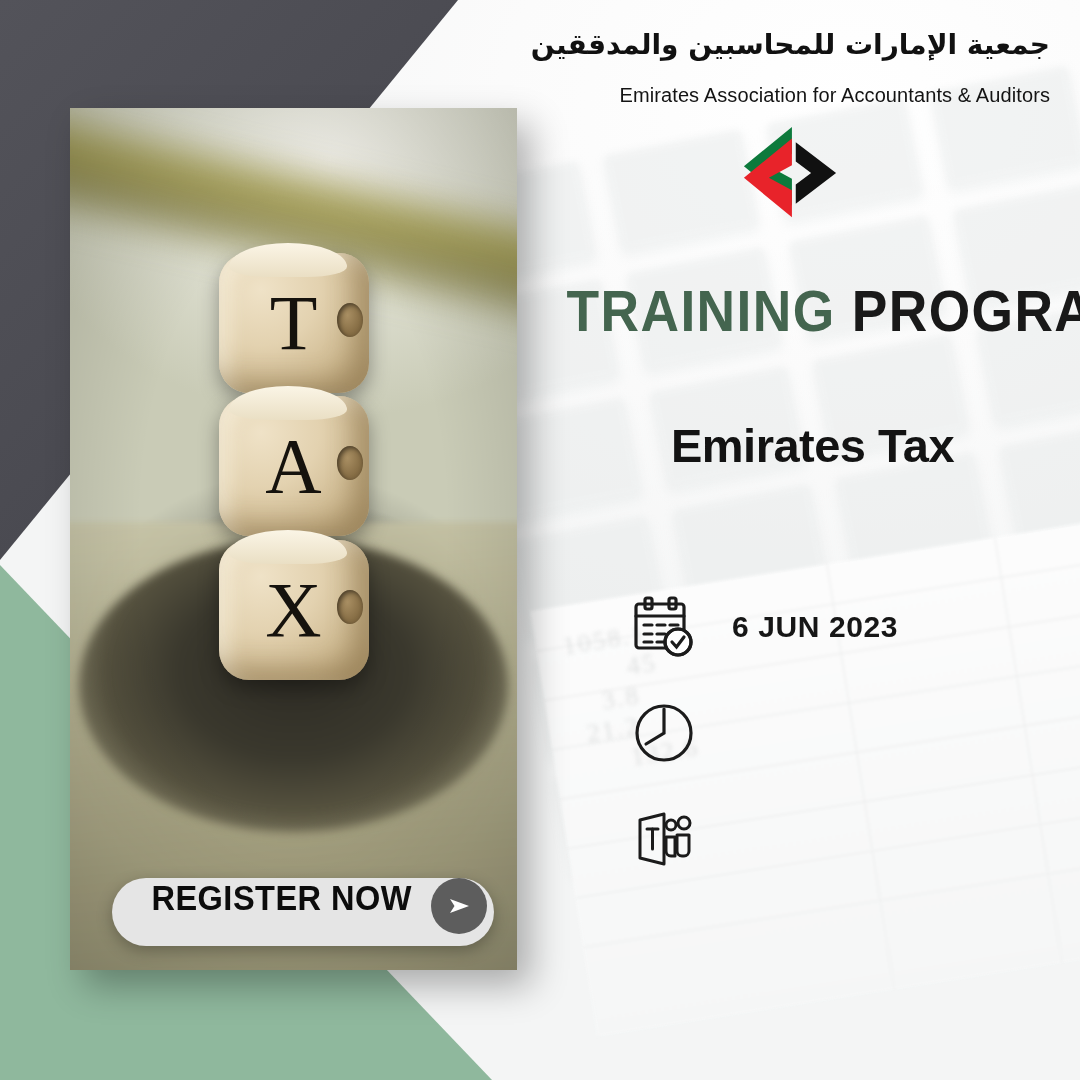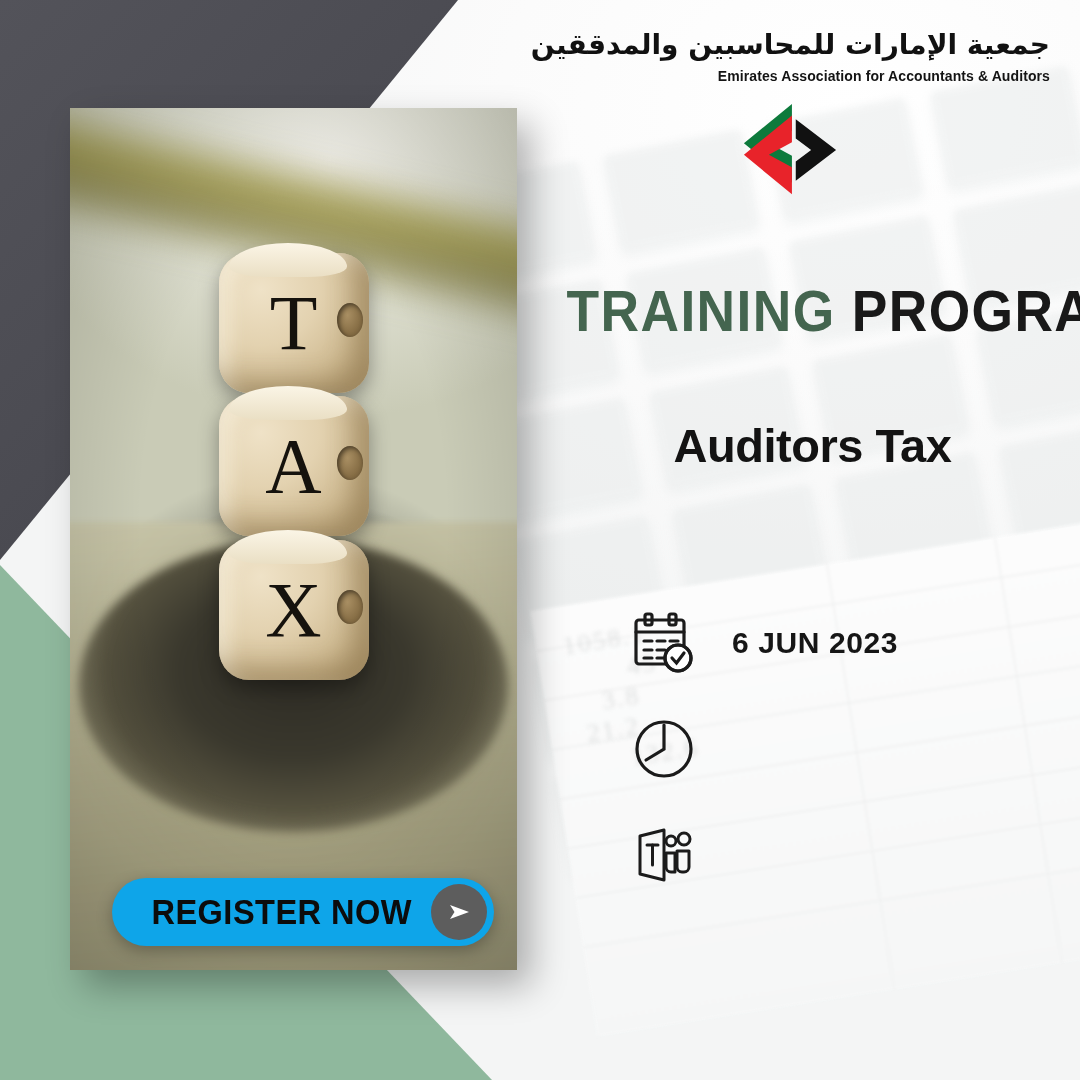--- a/index.html
+++ b/index.html
@@ -204,24 +204,23 @@
     height: 34px;
     border-radius: 50% 50% 34% 34% / 70% 70% 30% 30%;
     background: linear-gradient(180deg,#fbf5e6 0%, #eadfc4 100%);
   }
 
   
   .register-btn {
     position: absolute;
     left: 112px; top: 878px;
     width: 382px; height: 68px;
-    background: #0ea5e9;
+    background: #e5e5e5;
     border-radius: 40px;
     display: flex;
-    align-items: center;
     box-shadow: 0 5px 16px rgba(0,0,0,.28);
     cursor: pointer;
   }
   .register-btn .label {
     flex: 1;
     text-align: center;
     padding-left: 22px;
     font-family: "Liberation Sans Narrow", "Liberation Sans", sans-serif;
     font-weight: 700;
     font-size: 35px;
@@ -252,25 +251,25 @@
     font-family: "DejaVu Sans", sans-serif;
     font-weight: 700;
     font-size: 28px;
     color: #111111;
     direction: rtl;
     line-height: 1.2;
     white-space: nowrap;
   }
   .logo-en {
     font-family: "Liberation Sans", sans-serif;
-    font-weight: 700;
-    font-size: 14px;
+    font-weight: 400;
+    font-size: 20px;
     color: #141414;
     letter-spacing: .1px;
-    margin-top: 6px;
+    margin-top: 22px;
     white-space: nowrap;
   }
 
   
   .title {
     position: absolute;
     left: 0; right: 0; top: 282px;
     text-align: center;
     padding-left: 545px;
     font-family: "Liberation Sans Narrow", "Liberation Sans", sans-serif;
@@ -291,21 +290,21 @@
     text-align: center;
     font-family: "Liberation Sans", sans-serif;
     font-weight: 700;
     font-size: 47px;
     color: #131313;
     letter-spacing: -.5px;
   }
 
   .info-list {
     position: absolute;
-    left: 628px; top: 604px;
+    left: 628px; top: 588px;
     display: flex;
     flex-direction: column;
     gap: 28px;
   }
   .info-row {
     display: flex;
     align-items: center;
     gap: 28px;
     height: 78px;
   }
@@ -426,21 +425,21 @@
         <polygon points="56,18 98,50 56,82 56,62 72,50 56,38" fill="#111111"></polygon>
       </svg>
     </span>
   </div>
 
   <div class="title">
     <span class="w1">TRAINING</span>
     <span class="w2">PROGRAM</span>
   </div>
 
-  <div class="subtitle">Auditors Tax</div>
+  <div class="subtitle">Emirates Tax</div>
 
   <div class="info-list">
 
     <div class="info-row">
       <span class="info-icon">
         <svg width="72" height="72" viewBox="0 0 72 72" fill="none" stroke="#1b1b1b" stroke-width="3.2" stroke-linecap="round" aria-hidden="true">
           <rect x="6" y="13" width="48" height="44" rx="3"></rect>
           <line x1="6" y1="25" x2="54" y2="25"></line>
           <rect x="15" y="7" width="7" height="11" rx="2"></rect>
           <rect x="39" y="7" width="7" height="11" rx="2"></rect>

